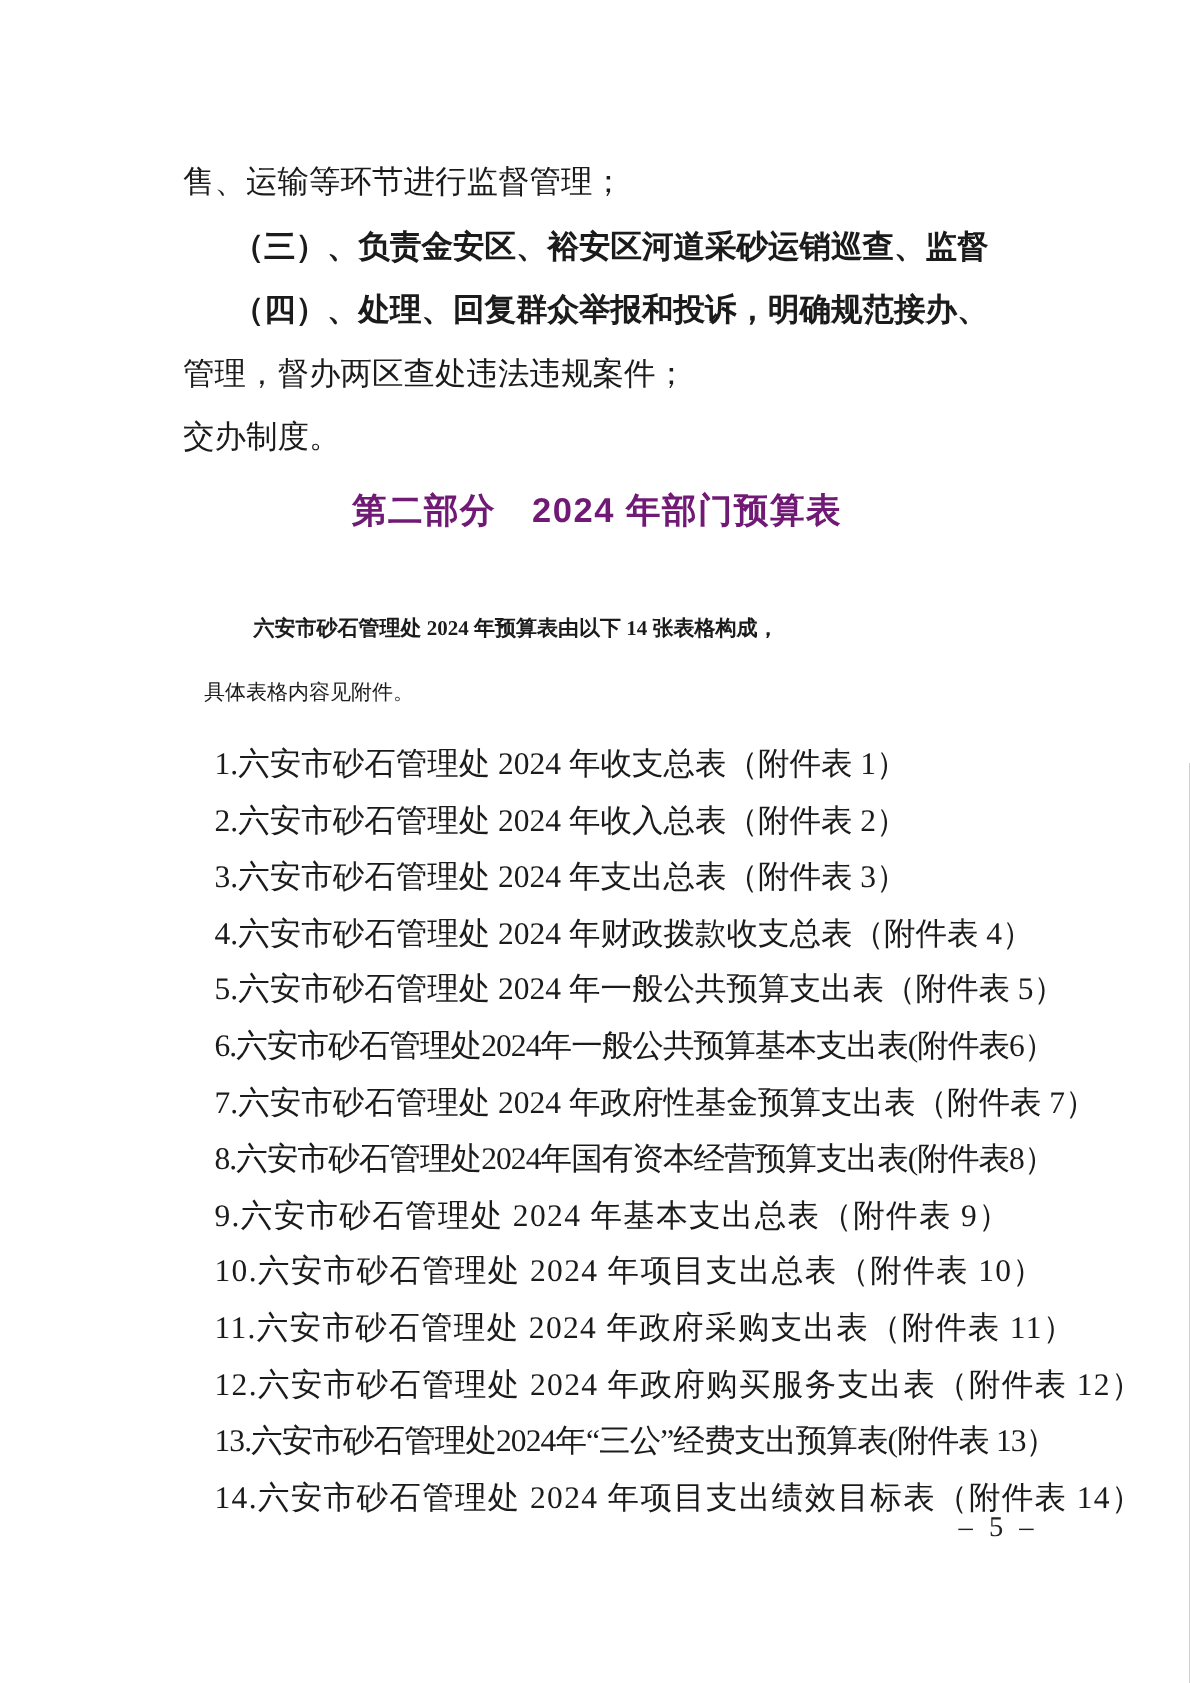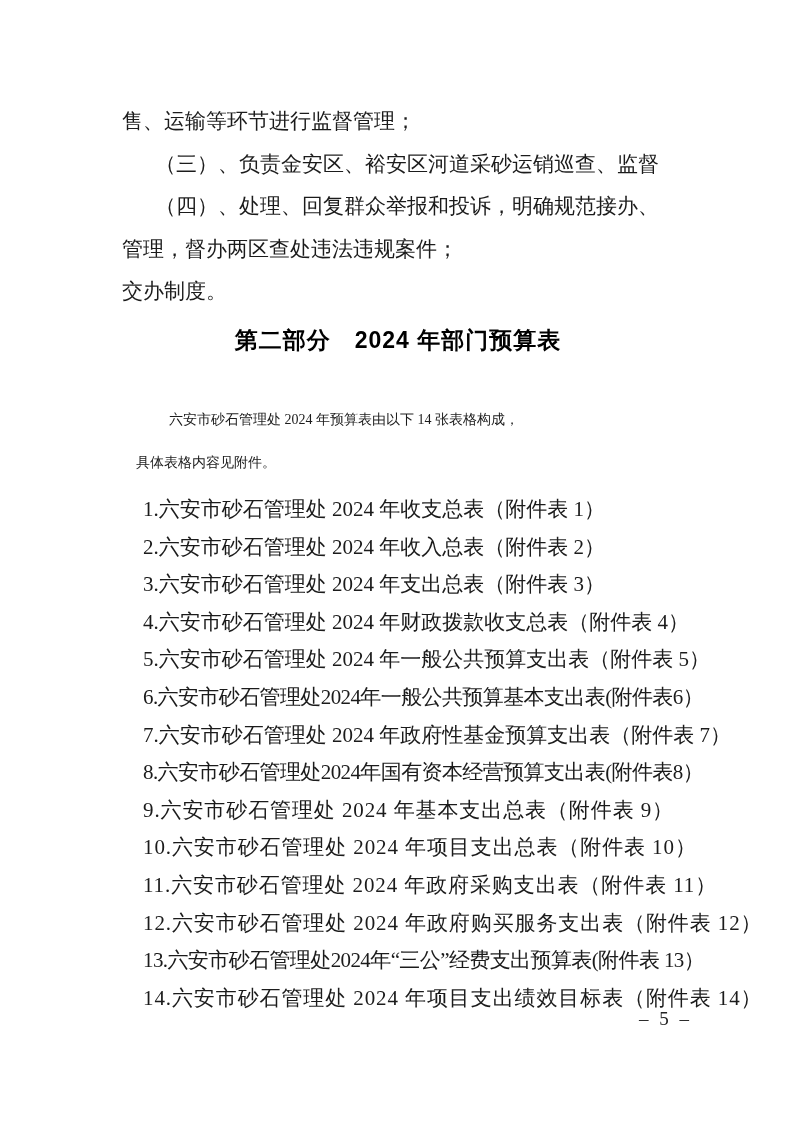--- a/index.html
+++ b/index.html
@@ -19,33 +19,33 @@
     left: 122px;
     top: 100px;
     width: 556px;
     font-size: 21px;
   }
   .bodyline {
     line-height: 42.5px;
     height: 42.5px;
     white-space: nowrap;
   }
-  .indent { padding-left: 33px; }
+  .indent { padding-left: 33px; font-weight: bold; }
   .heading {
     position: absolute;
     left: 122px;
     top: 322px;
     width: 552px;
     margin: 0;
     text-align: center;
     font-family: "Liberation Sans", "DejaVu Sans", sans-serif;
     font-weight: 700;
     font-size: 23px;
     line-height: 36px;
-    color: #000000;
+    color: #701a75;
     letter-spacing: 1px;
     white-space: nowrap;
   }
   .para {
     position: absolute;
     left: 136px;
     top: 399px;
     width: 556px;
     font-size: 14px;
   }

